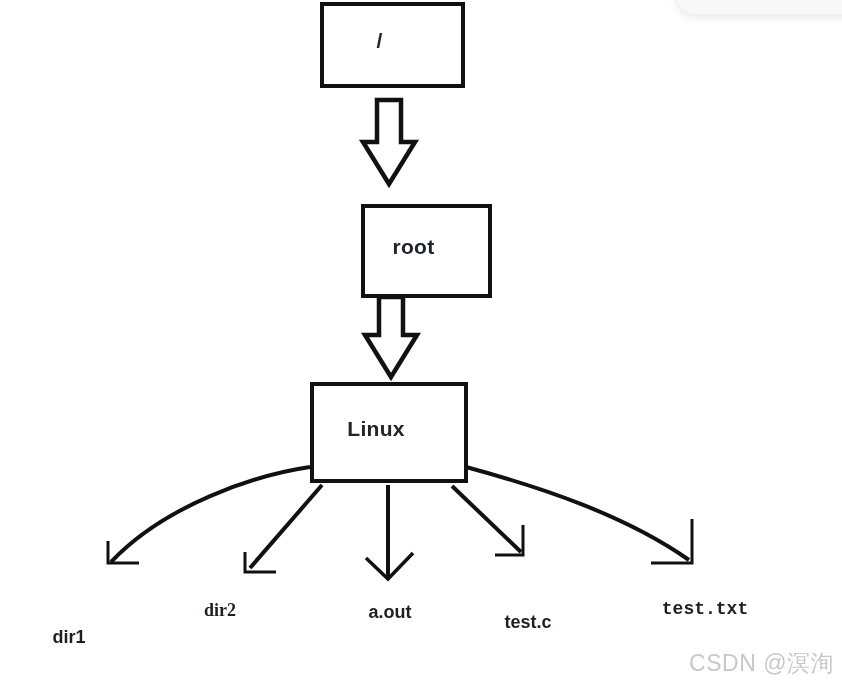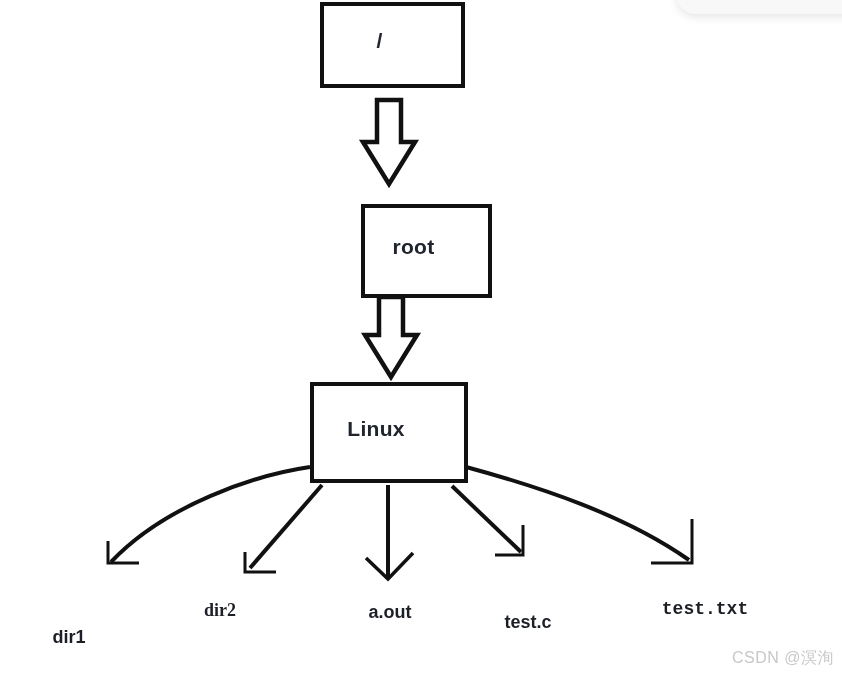--- a/index.html
+++ b/index.html
@@ -63,21 +63,21 @@
   #label-dir1    { left: 69px;  top: 592px; margin-top: 35px; }
   #label-dir2    { left: 220px; top: 600px; font-family: Liberation Serif, serif; }
   #label-aout    { left: 390px; top: 602px; }
   #label-testc   { left: 528px; top: 612px; }
   #label-testtxt { left: 705px; top: 599px; font-family: Liberation Mono, monospace; }
 
   .watermark {
     position: absolute;
     right: 8px;
     top: 648px;
-    font-size: 16px;
+    font-size: 23px;
     letter-spacing: 0.5px;
     color: #c8c8c8;
     font-weight: 400;
   }
 </style>
 </head>
 <body>
 
 <div id="canvas">
 

